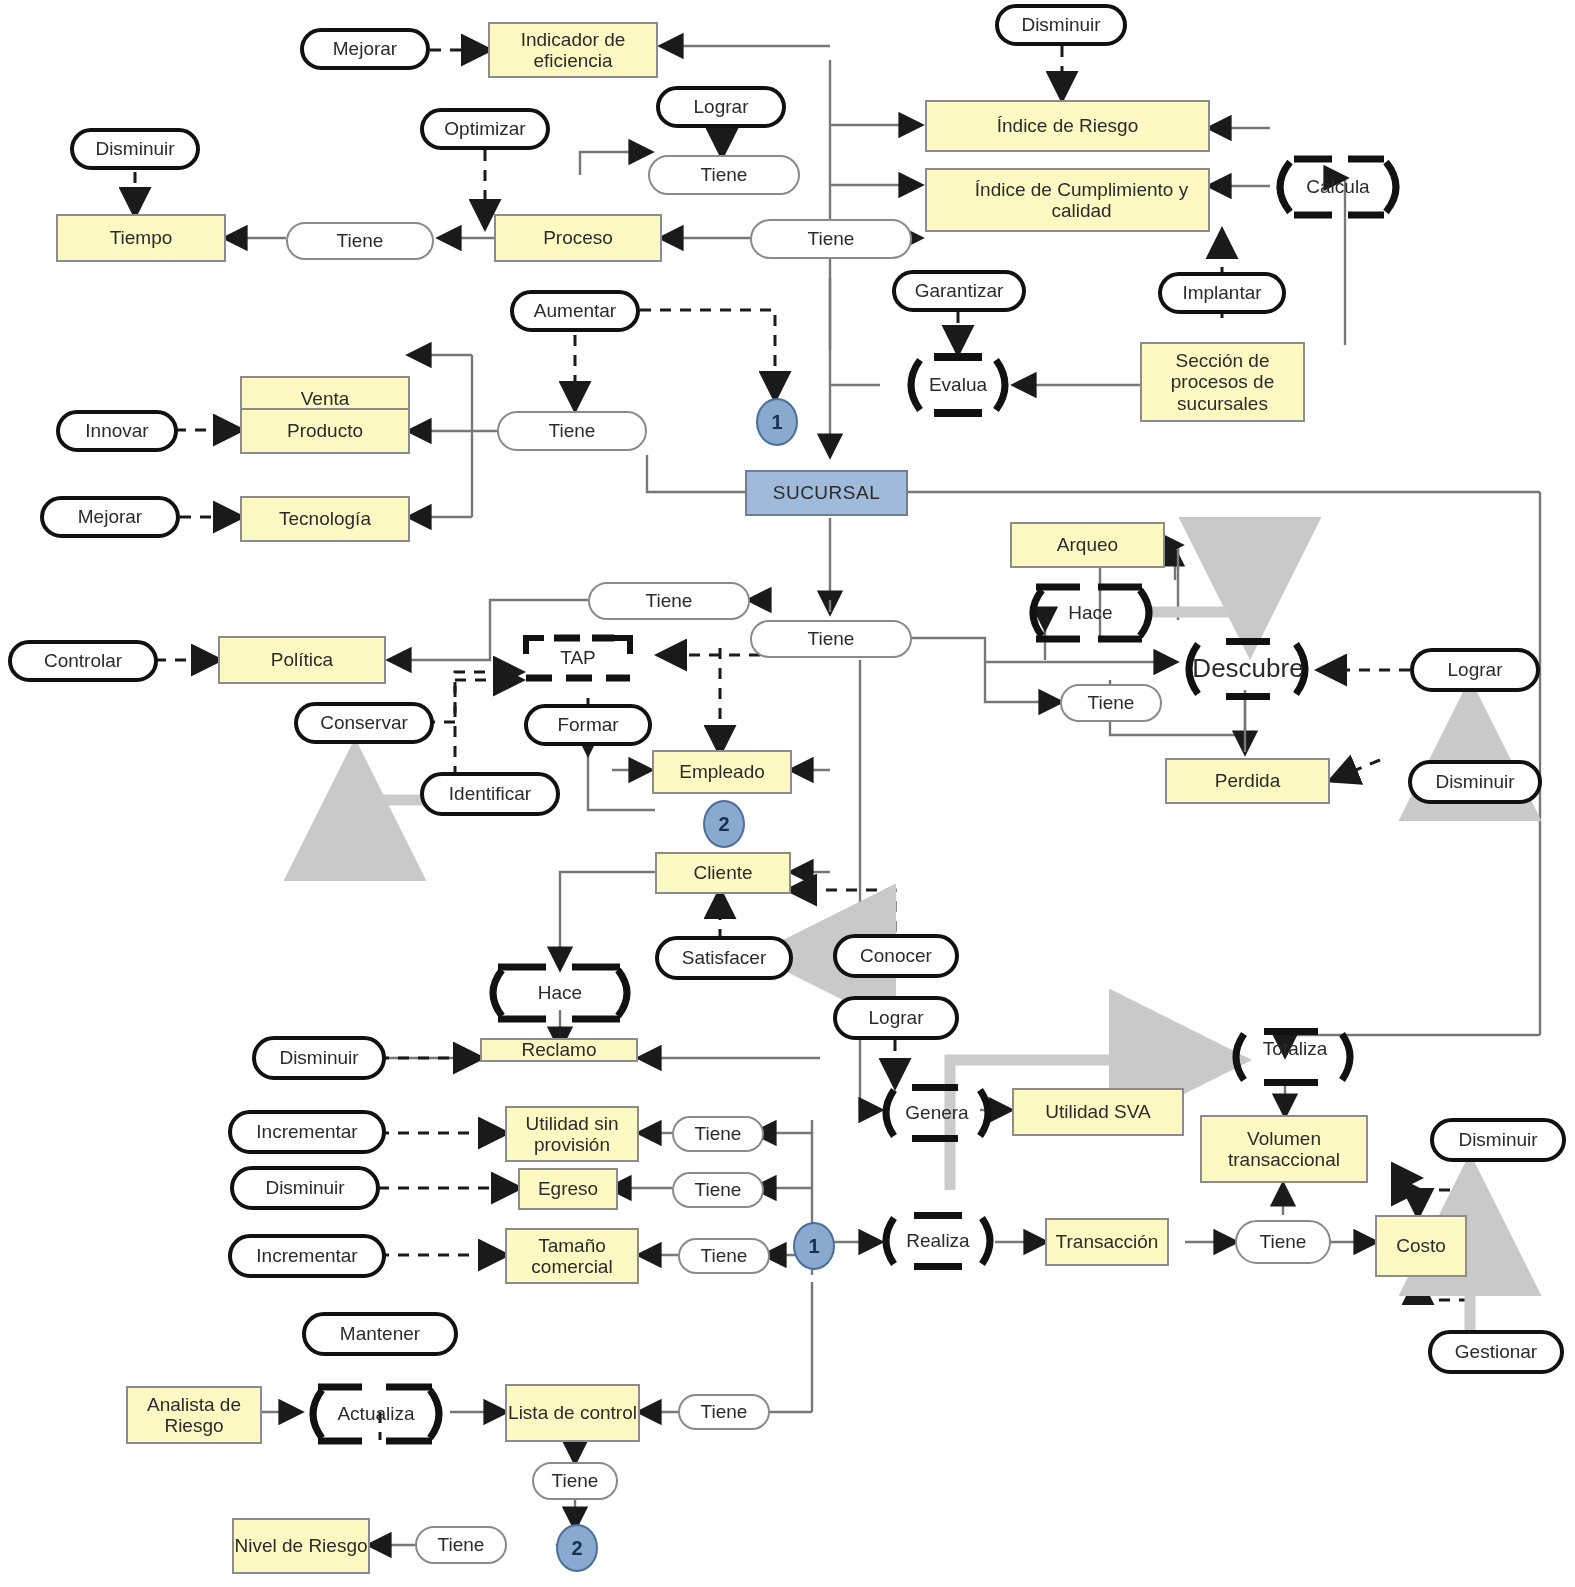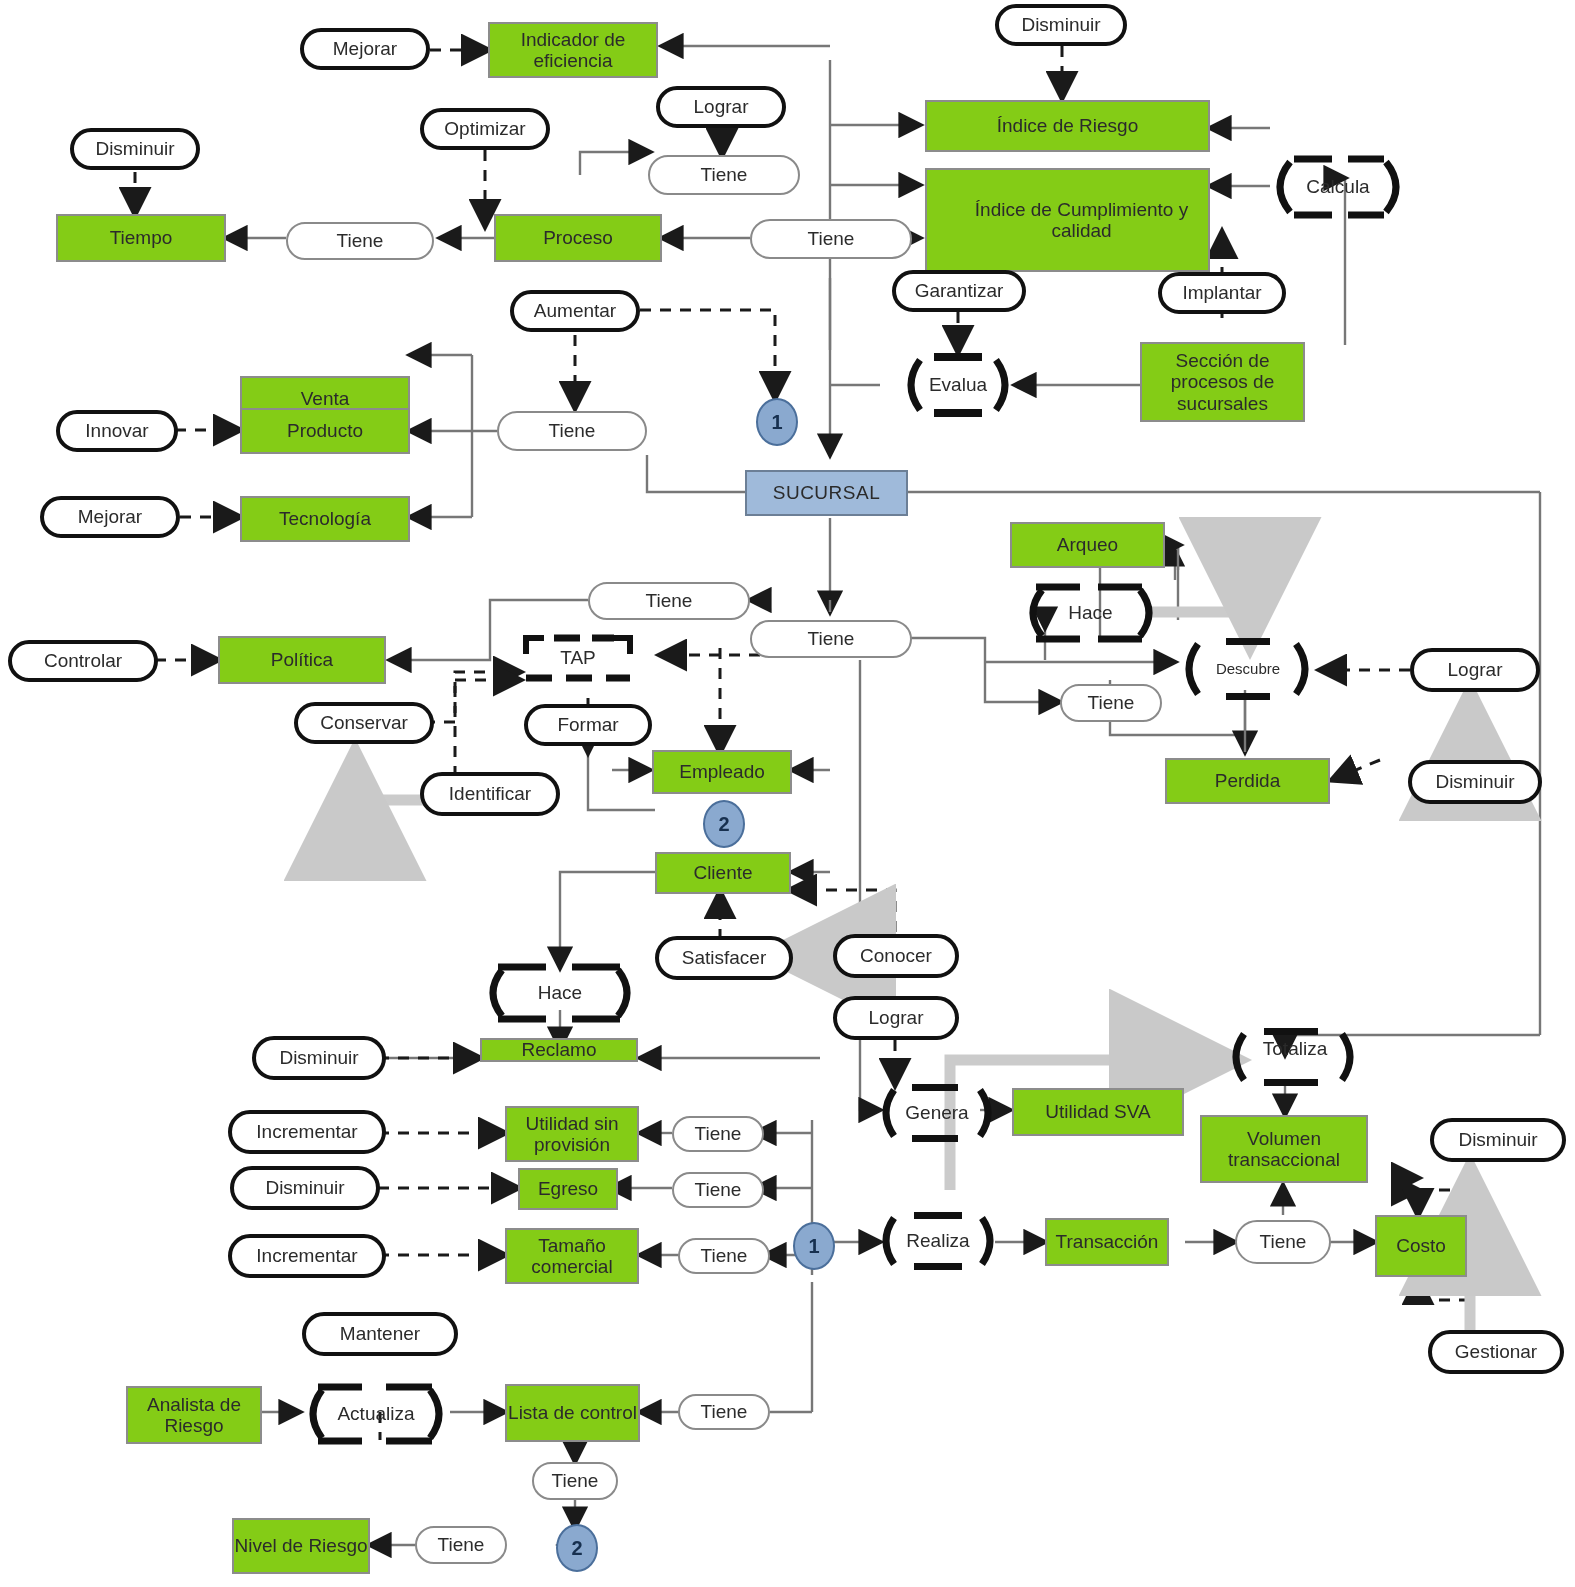--- a/index.html
+++ b/index.html
@@ -5,21 +5,21 @@
   html,body{margin:0;padding:0;background:#ffffff;}
   #stage{position:relative;width:1575px;height:1587px;background:#fff;
          font-family:"Liberation Sans","DejaVu Sans",sans-serif;overflow:hidden;}
   svg#wires{position:absolute;left:0;top:0;width:1575px;height:1587px;}
 
   
   .node{position:absolute;display:flex;align-items:center;justify-content:center;
         text-align:center;box-sizing:border-box;line-height:1.12;color:#2b2b2b;}
 
   
-  .entity{border:2px solid #8c8c8c;background:#84cc16;font-size:19px;}
+  .entity{border:2px solid #8c8c8c;background:#fef9c3;font-size:19px;}
 
   
   .rel{border:2px solid #8a8a8a;background:#fff;border-radius:999px;font-size:19px;}
 
   
   .goal{border:4px solid #111;background:#fff;border-radius:999px;font-size:19px;}
 
   
   .hl{background:#9fbada;border:2px solid #6c7f96;font-size:19px;letter-spacing:.5px;}
   .procbox{position:absolute;}
@@ -185,21 +185,21 @@
   </svg>
 
   <div class="node goal" style="left:300px;top:28px;width:130px;height:42px;">Mejorar</div>
 
   <div class="node entity" style="left:488px;top:22px;width:170px;height:56px;">Indicador de eficiencia</div>
 
   <div class="node goal" style="left:995px;top:4px;width:132px;height:42px;">Disminuir</div>
 
   <div class="node entity" style="left:925px;top:100px;width:285px;height:52px;">Índice de Riesgo</div>
 
-  <div class="node entity" style="left:925px;top:168px;width:285px;height:104px;padding-left:28px;">Índice de Cumplimiento y calidad</div>
+  <div class="node entity" style="left:925px;top:168px;width:285px;height:64px;padding-left:28px;">Índice de Cumplimiento y calidad</div>
 
   <div class="procbox" style="left:1262px;top:152px;width:152px;height:70px;">
     <svg width="152" height="70" viewBox="0 0 152 70">
       <path d="M28,10 Q8,35 28,60" stroke="#111" stroke-width="7" fill="none"></path>
       <path d="M124,10 Q144,35 124,60" stroke="#111" stroke-width="7" fill="none"></path>
       <path d="M32,7 L70,7 M86,7 L122,7" stroke="#111" stroke-width="7"></path>
       <path d="M32,63 L70,63 M86,63 L122,63" stroke="#111" stroke-width="7"></path>
     </svg>
     <div class="node lbl" style="left:0;top:0;width:152px;height:70px;font-size:19px;">Calcula</div>
   </div>
@@ -266,21 +266,21 @@
     <div class="node lbl" style="left:0;top:0;width:145px;height:62px;font-size:19px;">Hace</div>
   </div>
 
   <div class="procbox" style="left:1178px;top:638px;width:140px;height:62px;">
     <svg width="140" height="62" viewBox="0 0 140 62">
       <path d="M20,6 Q2,31 20,56" stroke="#111" stroke-width="7" fill="none"></path>
       <path d="M118,6 Q136,31 118,56" stroke="#111" stroke-width="7" fill="none"></path>
       <path d="M48,3 L92,3" stroke="#111" stroke-width="8"></path>
       <path d="M48,59 L92,59" stroke="#111" stroke-width="8"></path>
     </svg>
-    <div class="node lbl" style="left:0;top:0;width:140px;height:62px;font-size:15px;">Descubre</div>
+    <div class="node lbl" style="left:0;top:0;width:140px;height:62px;font-size:26px;">Descubre</div>
   </div>
 
   <div class="node goal" style="left:1410px;top:648px;width:130px;height:44px;">Lograr</div>
 
   <div class="node rel" style="left:1060px;top:684px;width:102px;height:38px;">Tiene</div>
 
   <div class="node entity" style="left:1165px;top:758px;width:165px;height:46px;">Perdida</div>
 
   <div class="node goal" style="left:1408px;top:760px;width:134px;height:44px;">Disminuir</div>
 

